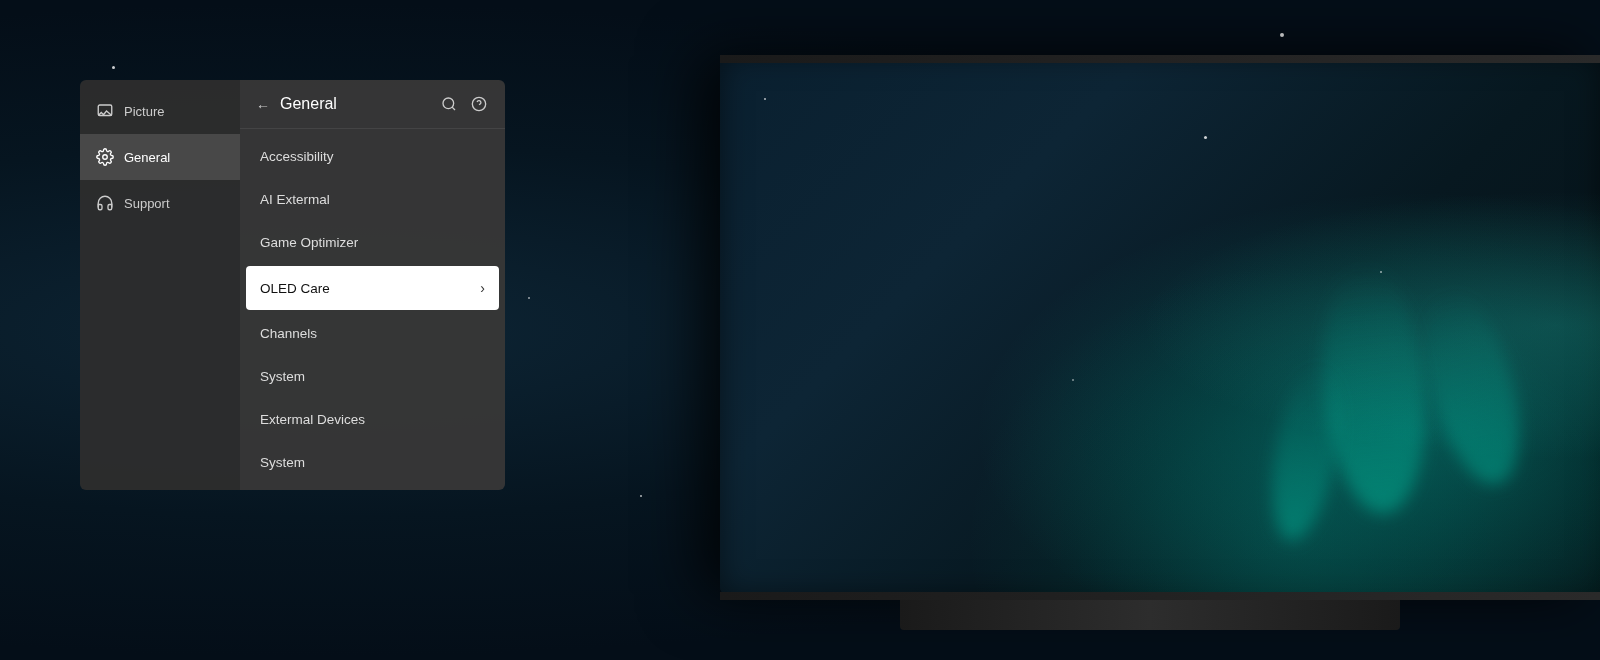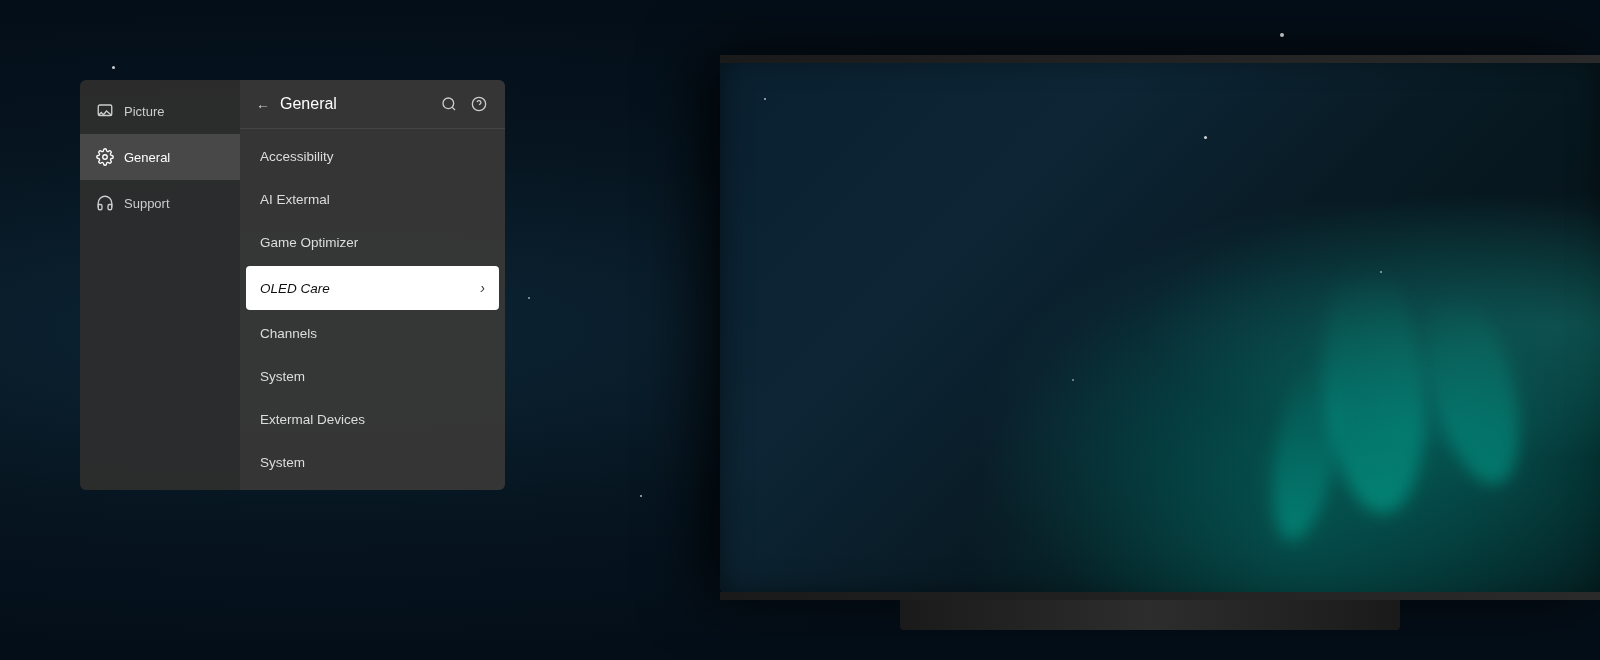--- a/index.html
+++ b/index.html
@@ -223,21 +223,20 @@
       cursor: pointer;
     }
 
     .menu-item.selected {
       background: white;
       color: #111;
       font-weight: 500;
       border-radius: 4px;
       margin: 2px 6px;
       padding: 14px 14px;
-      font-style: italic;
     }
 
     .menu-item.selected .chevron {
       color: #333;
     }
 
     .chevron {
       font-size: 14px;
       color: #aaa;
     }

